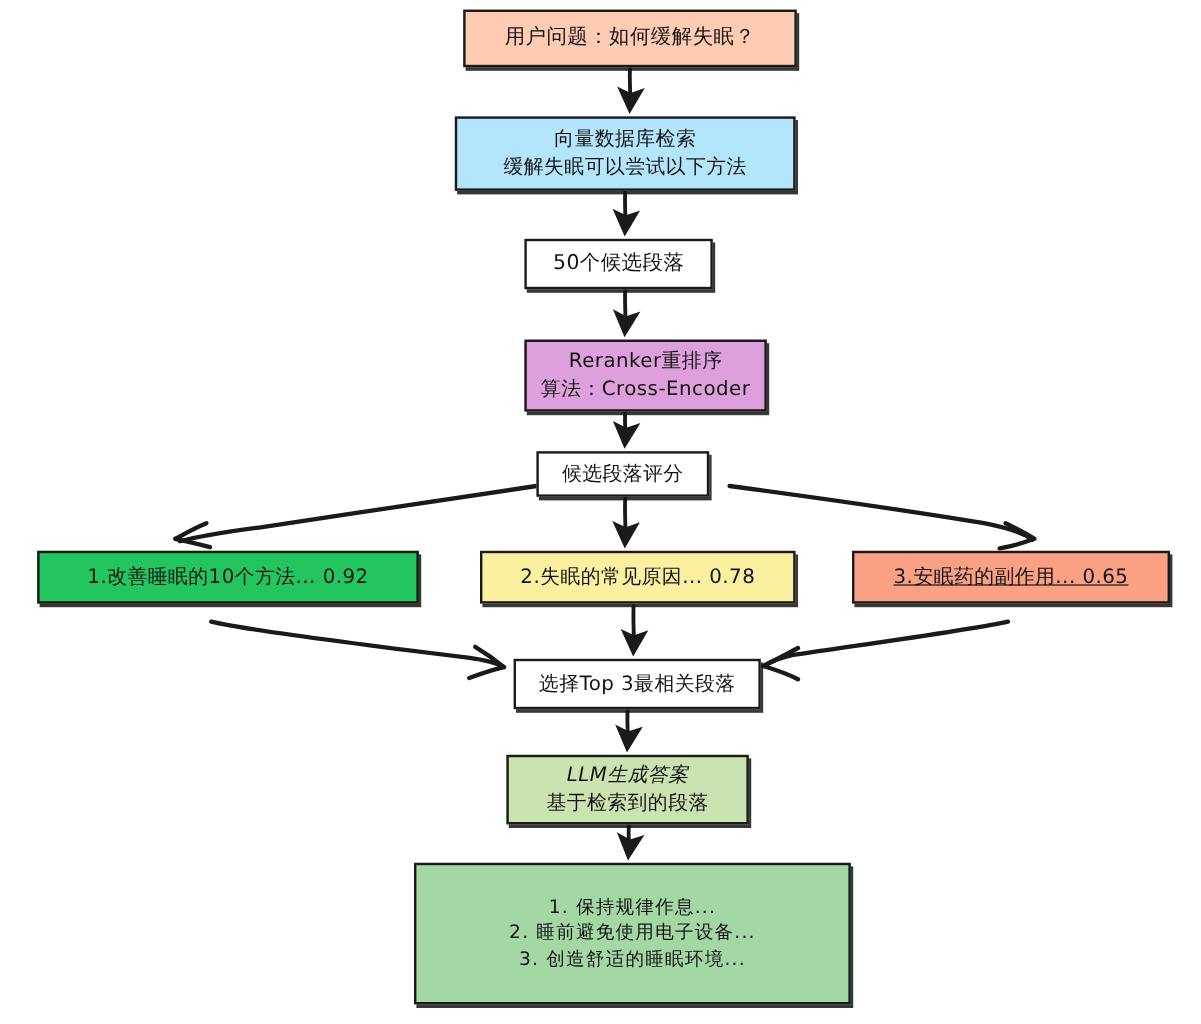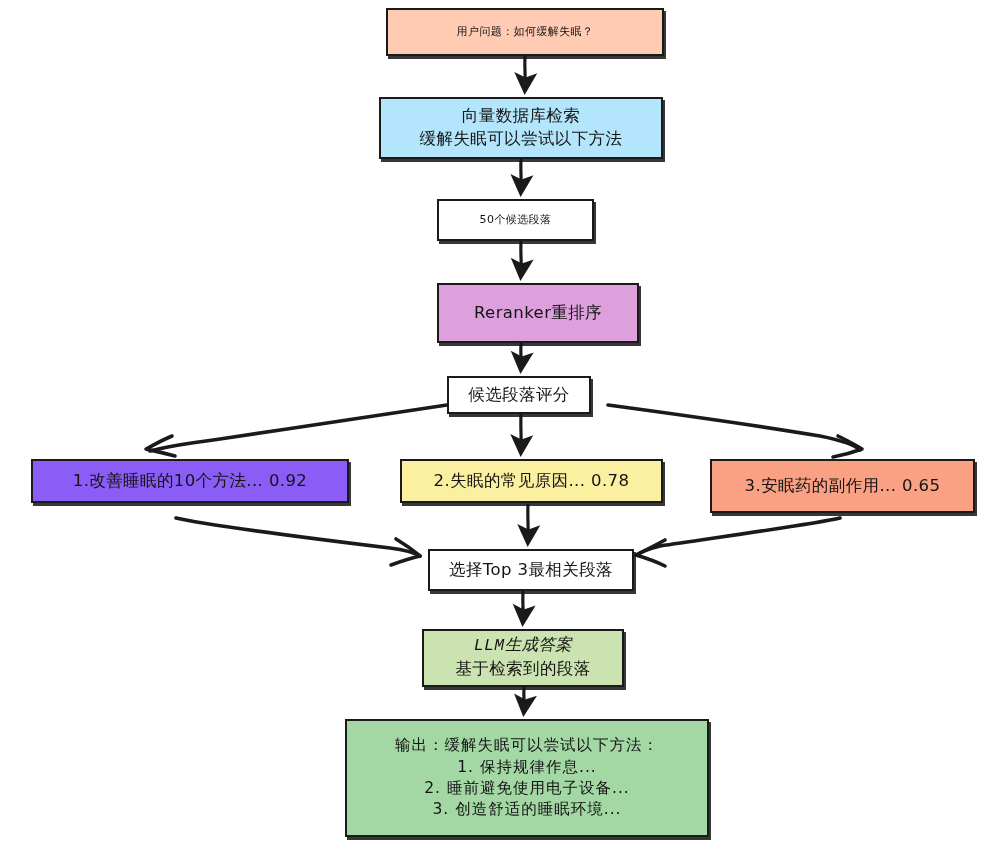--- a/index.html
+++ b/index.html
@@ -37,34 +37,34 @@
     letter-spacing: 0.4px;
     box-shadow: 2px 3px 0 rgba(20,20,20,0.85);
   }
 
   .node .line {
     display: block;
     white-space: nowrap;
   }
 
   .sz16 { font-size: 16.5px; }
-  .sz17 { font-size: 11px; }
+  .sz17 { font-size: 17px; }
   .sz15 { font-size: 15.5px; }
 
-  .italic { font-style: italic; font-family: Liberation Mono, monospace; }
+  .italic { font-style: italic; }
 
   
   #n-question   { left: 386px; top: 8px;   width: 278px; height: 48px;  background: #FFCBB3; }
   #n-vector     { left: 379px; top: 97px;  width: 284px; height: 62px;  background: #B3E5FC; }
   #n-candidates { left: 437px; top: 199px; width: 157px; height: 42px;  background: #FFFFFF; }
   #n-reranker   { left: 437px; top: 283px; width: 202px; height: 60px;  background: #DDA0DD; text-align: center; }
   #n-scoring    { left: 447px; top: 376px; width: 144px; height: 38px;  background: #FFFFFF; }
-  #n-p1         { left: 31px;  top: 459px; width: 318px; height: 44px;  background: #8b5cf6; }
+  #n-p1         { left: 31px;  top: 459px; width: 318px; height: 44px;  background: #22c55e; }
   #n-p2         { left: 400px; top: 459px; width: 263px; height: 44px;  background: #FBF0A0; }
-  #n-p3         { left: 710px; top: 459px; width: 265px; height: 54px;  background: #FBA183; }
+  #n-p3         { left: 710px; top: 459px; width: 265px; height: 44px;  background: #FBA183; text-decoration: underline; }
   #n-top3       { left: 428px; top: 549px; width: 206px; height: 42px;  background: #FFFFFF; }
   #n-llm        { left: 422px; top: 629px; width: 202px; height: 58px;  background: #CBE3B0; }
   #n-output     { left: 345px; top: 719px; width: 364px; height: 118px; background: #A3D8A5; }
 
   #n-output .line { letter-spacing: 1px; }
 </style>
 </head>
 <body>
 
 <svg id="canvas" viewBox="0 0 1001 853" xmlns="http://www.w3.org/2000/svg">
@@ -135,20 +135,21 @@
   <span class="line">向量数据库检索</span>
   <span class="line">缓解失眠可以尝试以下方法</span>
 </div>
 
 <div class="node sz17" id="n-candidates">
   <span class="line">50个候选段落</span>
 </div>
 
 <div class="node sz16" id="n-reranker">
   <span class="line">Reranker重排序</span>
+  <span class="line">算法：Cross-Encoder</span>
 </div>
 
 <div class="node sz16" id="n-scoring">
   <span class="line">候选段落评分</span>
 </div>
 
 <div class="node sz16" id="n-p1">
   <span class="line">1.改善睡眠的10个方法... 0.92</span>
 </div>
 
@@ -163,17 +164,16 @@
 <div class="node sz16" id="n-top3">
   <span class="line">选择Top 3最相关段落</span>
 </div>
 
 <div class="node sz16" id="n-llm">
   <span class="line italic">LLM生成答案</span>
   <span class="line">基于检索到的段落</span>
 </div>
 
 <div class="node sz15" id="n-output">
-  <span class="line">输出：缓解失眠可以尝试以下方法：</span>
   <span class="line">1. 保持规律作息...</span>
   <span class="line">2. 睡前避免使用电子设备...</span>
   <span class="line">3. 创造舒适的睡眠环境...</span>
 </div>
 
 </body></html>

